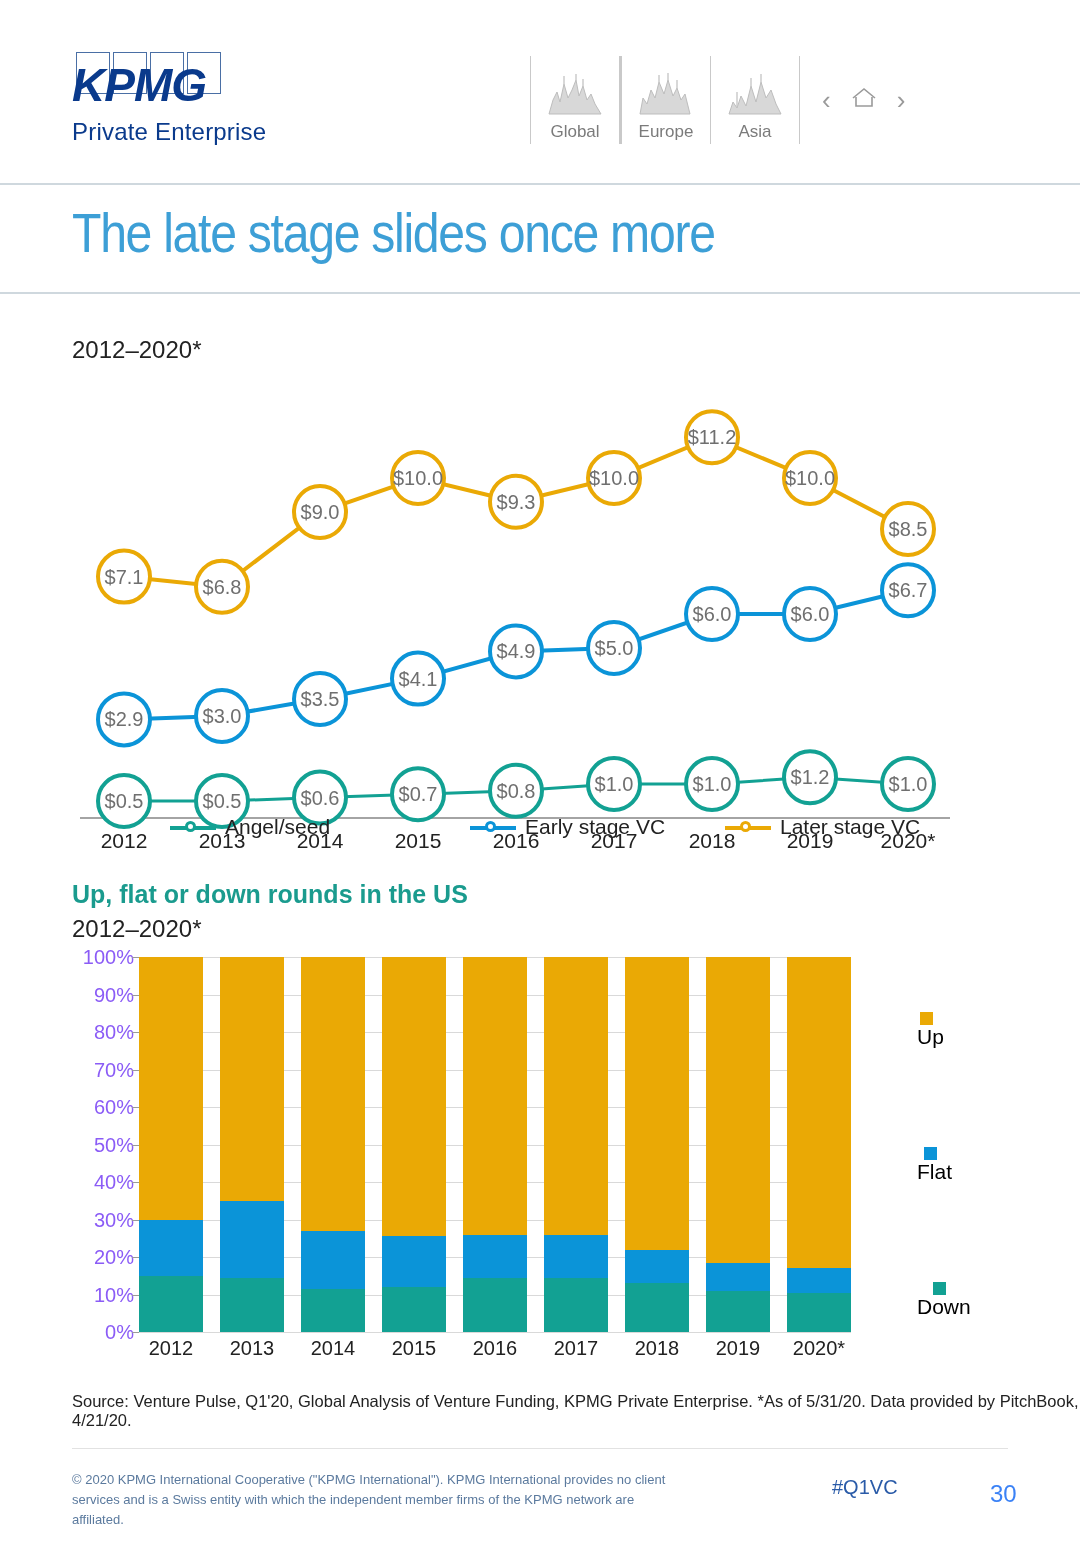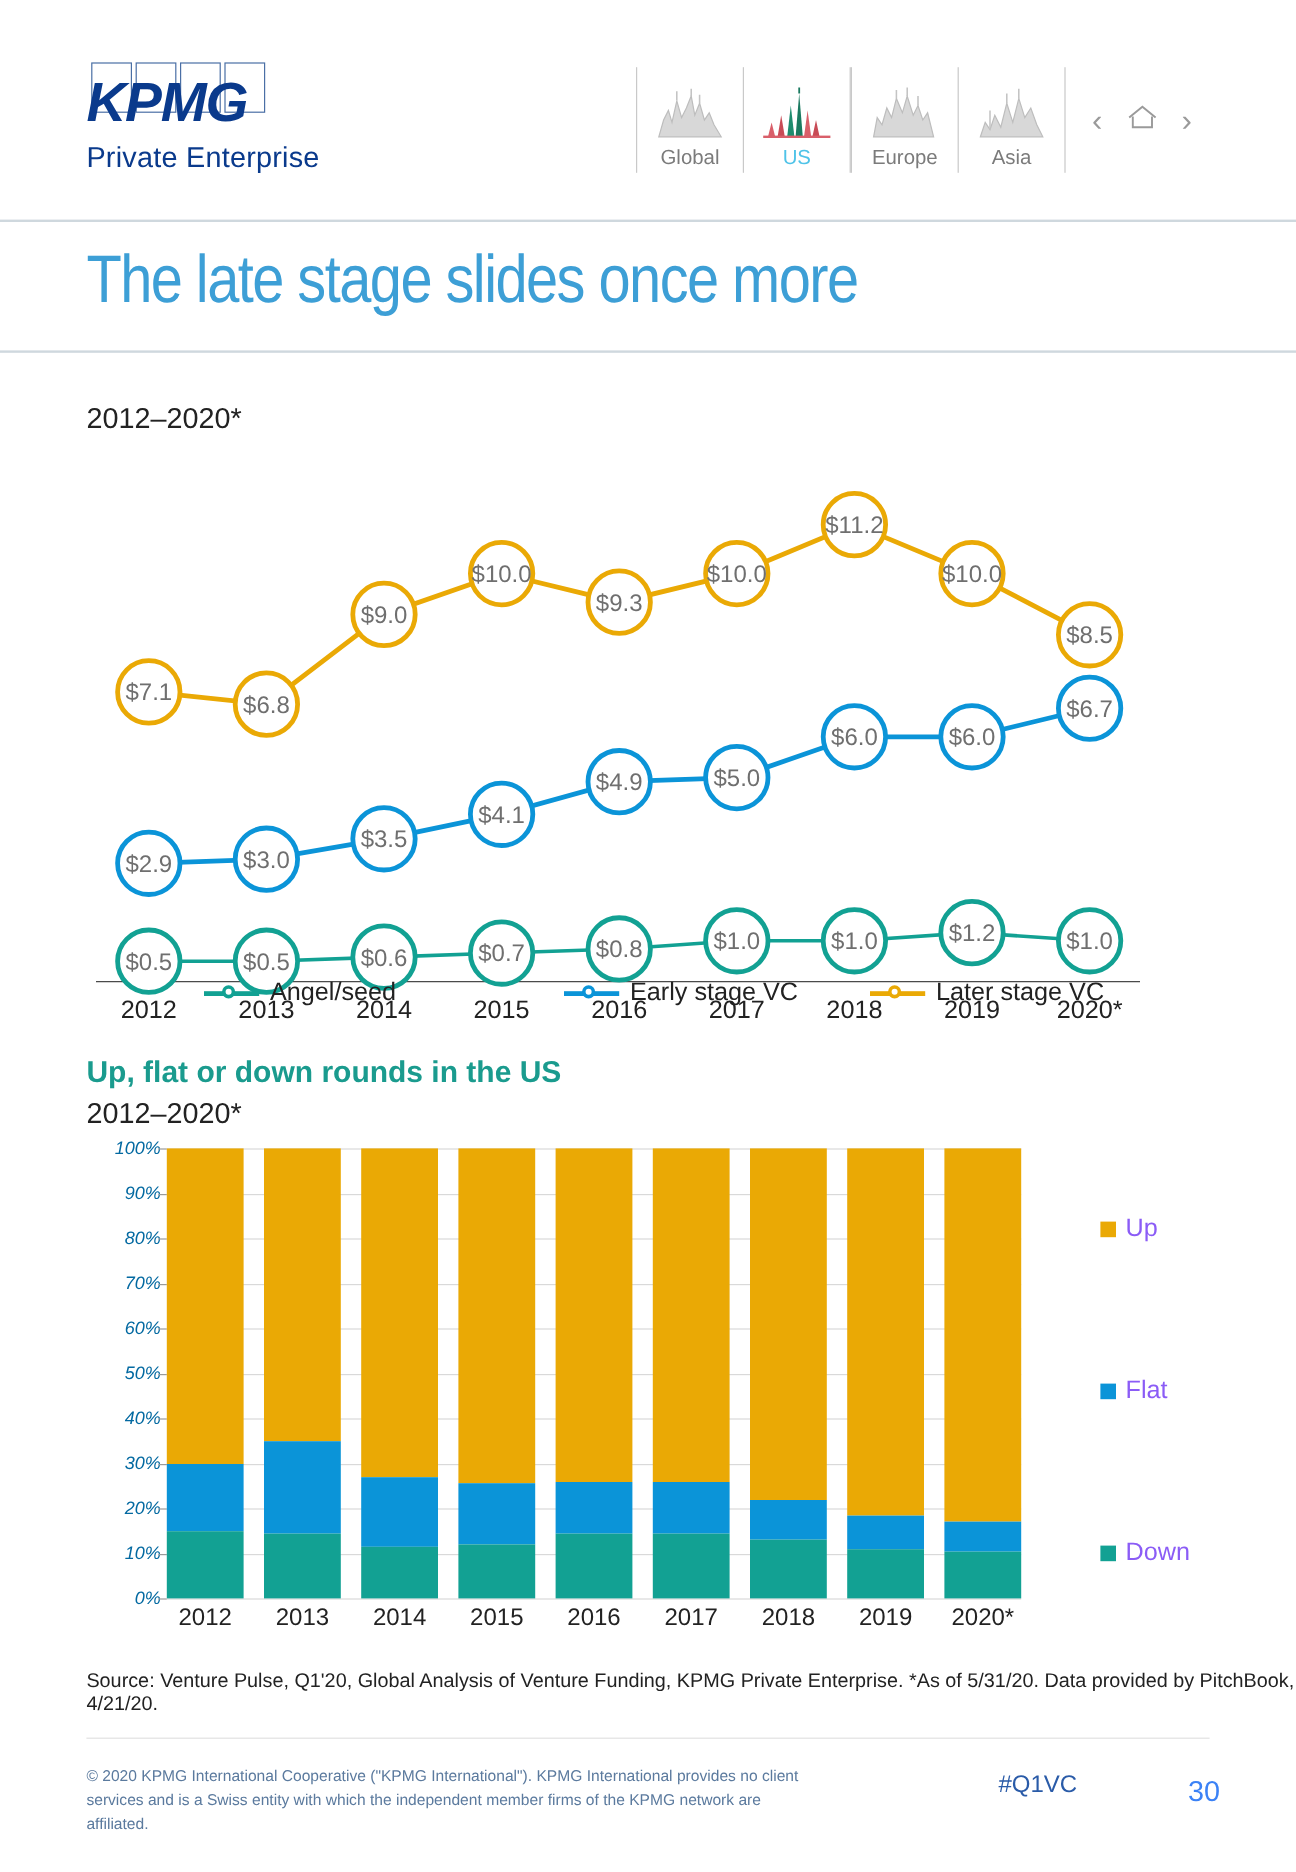--- a/index.html
+++ b/index.html
@@ -58,30 +58,30 @@
   .line-legend { position:absolute; left:170px; top:815px; width:840px; display:flex; }
   .lg-item { display:flex; align-items:center; font-size:21px; color:#222; }
   .lg-mark { width:46px; height:18px; position:relative; margin-right:9px; }
   .lg-mark .bar { position:absolute; top:8px; left:0; width:46px; height:3.5px; }
   .lg-mark .dot { position:absolute; top:3px; left:15px; width:11px; height:11px; border-radius:50%; background:#fff; box-sizing:border-box; border:3px solid; }
 
   
   #bar-chart-block { position:absolute; left:72px; top:880px; width:940px; }
   .bar-area { position:relative; width:940px; height:420px; margin-top:14px; }
   .ylabels { position:absolute; left:0; top:0; width:62px; height:375px; }
-  .ylabels div { position:absolute; right:0; font-size:15px; color:#0369a1; transform:translateY(-50%);font-style:italic; }
+  .ylabels div { position:absolute; right:0; font-size:20px; color:#8b5cf6; transform:translateY(-50%); }
   .gridline { position:absolute; left:67px; width:712px; height:1px; background:#d9d9d9; }
   .tick { position:absolute; left:60px; width:7px; height:1px; background:#9a9a9a; }
   .bars { position:absolute; left:67px; top:0; width:712px; height:375px; display:flex; justify-content:space-between; }
   .bar { width:64px; height:375px; display:flex; flex-direction:column; justify-content:flex-end; }
   .seg { width:100%; }
   .xlabels { position:absolute; left:67px; top:380px; width:712px; display:flex; justify-content:space-between; }
   .xlabels div { width:64px; text-align:center; font-size:20px; color:#222; }
   .bar-legend { position:absolute; left:845px; top:0; width:160px; height:375px; }
-  .bl-item { position:absolute; display:flex; align-items:center; font-size:21px; color:#8b5cf6; }
+  .bl-item { position:absolute; display:flex; align-items:center; font-size:21px; color:#000000;flex-direction:column; }
   .bl-sw { width:13px; height:13px; margin-right:8px; }
 
   
   .source { position:absolute; left:72px; top:1392px; font-size:16.5px; color:#222; }
   .footer-rule { position:absolute; left:72px; top:1448px; width:936px; height:1px; background:#e2e2e2; }
   .copyright { position:absolute; left:72px; top:1470px; font-size:13px; line-height:1.55; color:#5b7a9e; width:600px; }
   .hashtag { position:absolute; left:832px; top:1476px; font-size:20px; color:#2a5ba8; }
   .pagenum { position:absolute; left:990px; top:1480px; font-size:24px; color:#3b82f6;text-align:center; }
 </style>
 </head>
@@ -108,35 +108,20 @@
         <svg width="64" height="44" viewBox="0 0 64 44">
           <path d="M6 42 L10 28 L14 20 L17 30 L21 12 L25 26 L29 18 L33 8 L36 24 L40 14 L44 28 L48 22 L52 32 L58 42 Z" fill="#d8d8d8" stroke="#bdbdbd" stroke-width="1"></path>
           <path d="M21 12 L21 4 M33 8 L33 2 M40 14 L40 7" stroke="#c4c4c4" stroke-width="1.3"></path>
         </svg>
       </div>
       <div class="lbl">Global</div>
     </div>
 
     <div class="nav-sep"></div>
 
-    <div class="nav-item active">
-      <div class="pic">
-        <svg width="64" height="44" viewBox="0 0 64 44">
-          <path d="M8 42 L11 30 L14 42 Z" fill="#d95f6a"></path>
-          <path d="M16 42 L19 24 L22 42 Z" fill="#c84b56"></path>
-          <path d="M24 42 L27 16 L30 42 Z" fill="#1e8c6e"></path>
-          <path d="M31 42 L34 6 L37 42 Z" fill="#1a7a60"></path>
-          <path d="M38 42 L41 20 L44 42 Z" fill="#d95f6a"></path>
-          <path d="M45 42 L48 28 L51 42 Z" fill="#c84b56"></path>
-          <path d="M34 6 L34 1" stroke="#1a7a60" stroke-width="1.5"></path>
-          <rect x="4" y="41" width="56" height="2" fill="#d95f6a"></rect>
-        </svg>
-      </div>
-      <div class="lbl">US</div>
-    </div>
 
     <div class="nav-sep"></div>
 
 
     <div class="nav-sep"></div>
 
     <div class="nav-item">
       <div class="pic">
         <svg width="64" height="44" viewBox="0 0 64 44">
           <path d="M6 42 L9 26 L13 32 L17 18 L21 26 L25 10 L30 22 L34 8 L39 24 L43 16 L47 28 L51 22 L56 42 Z" fill="#d8d8d8" stroke="#bdbdbd" stroke-width="1"></path>

